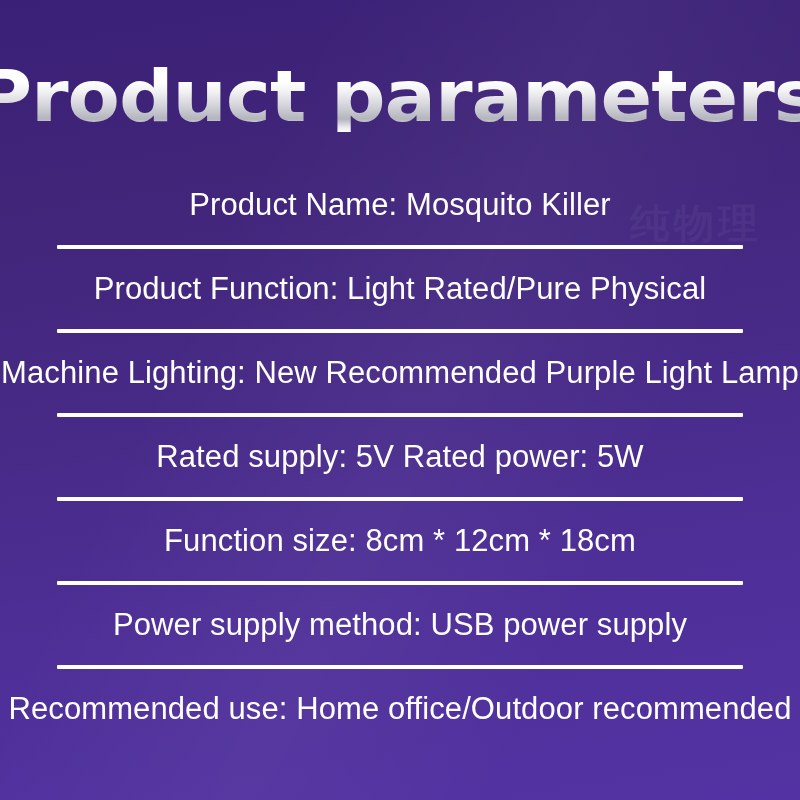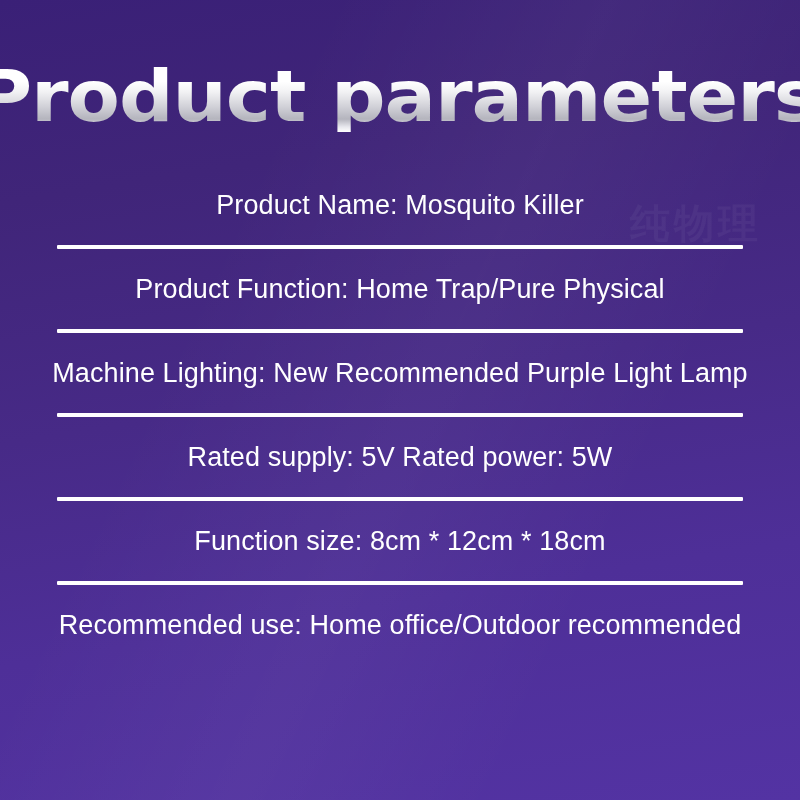--- a/index.html
+++ b/index.html
@@ -92,21 +92,21 @@
 
   .spec-text {
     position: absolute;
     top: 6px;
     left: 0;
     width: 800px;
     text-align: center;
     color: #ffffff;
     font-family: "Liberation Sans", sans-serif;
     font-weight: 400;
-    font-size: 27px;
+    font-size: 31px;
     line-height: 42px;
     letter-spacing: 0.1px;
     white-space: nowrap;
   }
 
   .spec-divider {
     position: absolute;
     left: 57px;
     width: 686px;
     top: 67px;
@@ -127,39 +127,43 @@
   </div>
 
   <div class="spec-list">
 
     <div class="spec-row">
       <div class="spec-text">Product Name: Mosquito Killer</div>
       <div class="spec-divider"></div>
     </div>
 
     <div class="spec-row">
-      <div class="spec-text">Product Function: Home Trap/Pure Physical</div>
+      <div class="spec-text">Product Function: Light Rated/Pure Physical</div>
       <div class="spec-divider"></div>
     </div>
 
     <div class="spec-row">
       <div class="spec-text">Machine Lighting: New Recommended Purple Light Lamp</div>
       <div class="spec-divider"></div>
     </div>
 
     <div class="spec-row">
       <div class="spec-text">Rated supply: 5V   Rated power: 5W</div>
       <div class="spec-divider"></div>
     </div>
 
     <div class="spec-row">
       <div class="spec-text">Function size: 8cm * 12cm * 18cm</div>
       <div class="spec-divider"></div>
     </div>
 
+    <div class="spec-row">
+      <div class="spec-text">Power supply method: USB power supply</div>
+      <div class="spec-divider"></div>
+    </div>
 
     <div class="spec-row no-divider">
       <div class="spec-text">Recommended use: Home office/Outdoor recommended</div>
 
     </div>
 
   </div>
 </div>
 
 </body></html>

